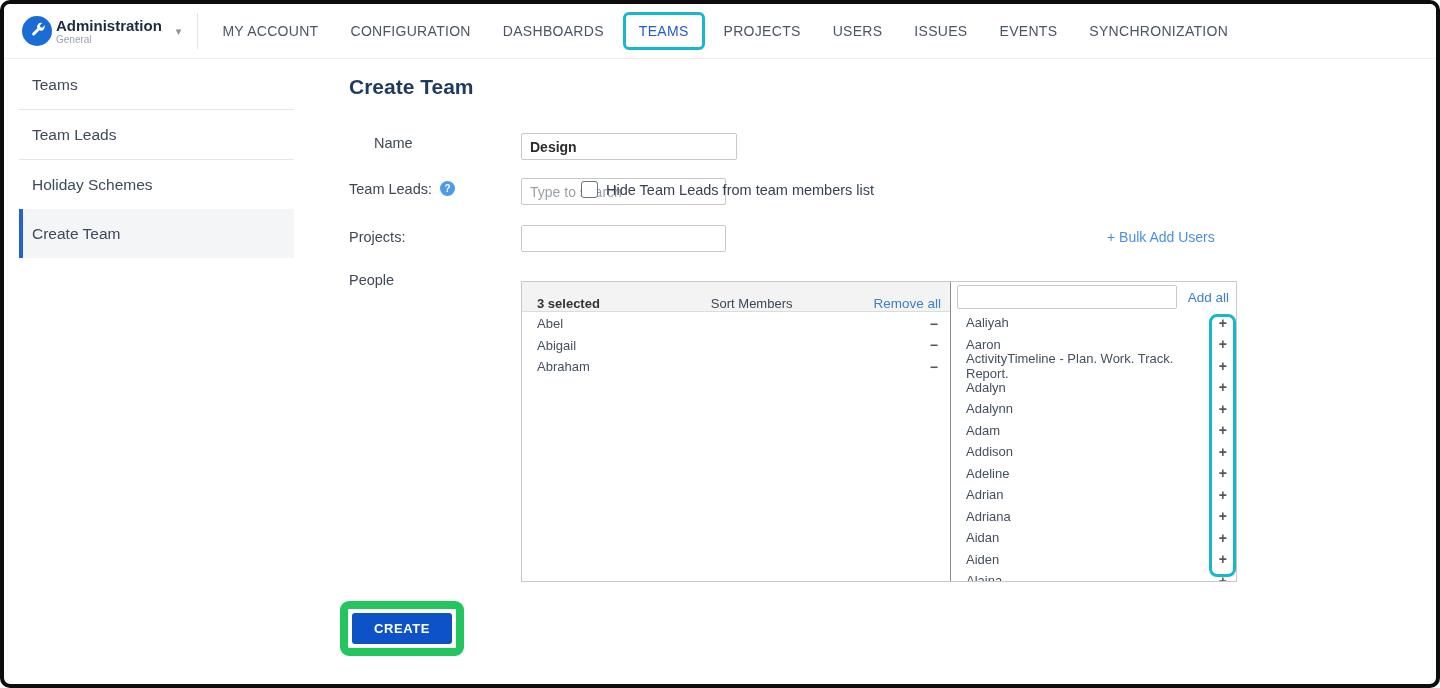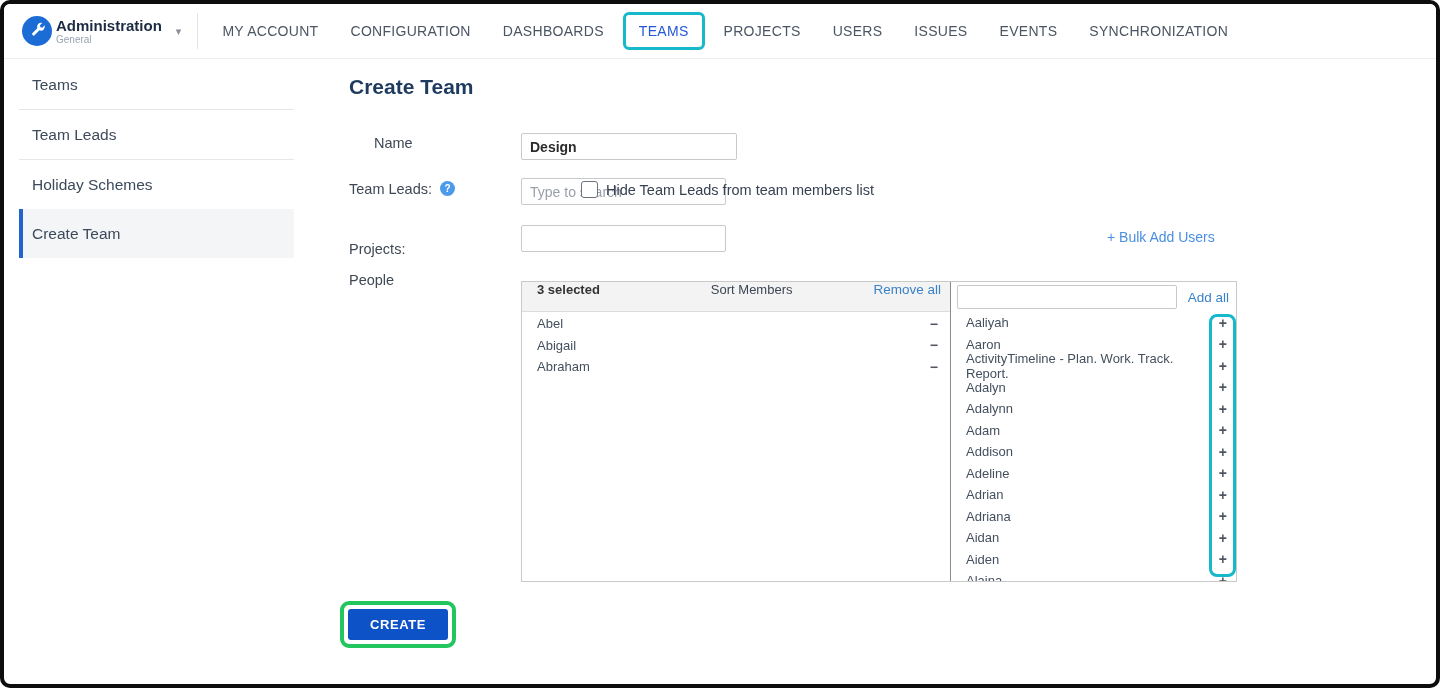--- a/index.html
+++ b/index.html
@@ -48,21 +48,21 @@
   .side-item.bordered { border-bottom:1px solid #e6e6e6; }
   .side-item.active {
     background:#f4f5f7; border-left:4px solid #2163cf; padding-left:9px;
   }
   
   .main { position:absolute; left:345px; top:56px; width:1095px; height:632px; }
   .page-title { position:absolute; left:0; top:15px; font-size:21px; font-weight:700; color:#1e3a5f; }
   .f-label { position:absolute; font-size:14.5px; color:#3f4854; }
   .lbl-name { left:13px; top:75px;margin-left:12px; }
   .lbl-leads { left:0; top:121px; }
-  .lbl-projects { left:0; top:169px;margin-top:12px; }
+  .lbl-projects { left:0; top:169px; }
   .lbl-people { left:0; top:212px; }
   .help-icon {
     display:inline-block; width:15px; height:15px; border-radius:50%;
     background:#4c9aea; color:#fff; font-size:10px; font-weight:bold;
     text-align:center; line-height:15px; vertical-align:2px; margin-left:4px; cursor:pointer;
   }
   .txt-input {
     position:absolute; border:1px solid #c9c9c9; border-radius:2px;
     font-family:"Liberation Sans", sans-serif; font-size:14px; color:#2b2b2b;
     padding:0 8px; outline:none; background:#fff;
@@ -83,21 +83,21 @@
   }
   
   .panel {
     position:absolute; left:172px; top:221px; width:716px; height:301px;
     border:1px solid #c9c9c9; background:#fff;
   }
   .panel-divider { position:absolute; left:428px; top:0; bottom:0; width:1px; background:#8c8c8c; }
   .ph-left {
     position:absolute; left:0; top:0; width:428px; height:30px;
     background:#f3f3f3; border-bottom:1px solid #dcdcdc;
-    display:flex; align-items:flex-start;
+    display:flex; align-items:flex-end;
   }
   .ph-count { margin-left:15px; font-size:13px; font-weight:bold; color:#333; }
   .ph-sort { flex:1; text-align:center; font-size:13px; color:#3c4654; cursor:pointer;padding-left:30px; }
   .ph-removeall { margin-right:9px; font-size:13.5px; color:#3b82c9; cursor:pointer; }
   .ph-right {
     position:absolute; left:429px; top:0; right:0; height:30px;
     background:#fff; display:flex; align-items:center;
   }
   .ph-search {
     margin-left:6px; width:220px; height:24px; border:1px solid #c9c9c9; border-radius:2px;
@@ -116,21 +116,21 @@
     margin-left:auto; font-weight:bold; color:#4f5660; font-size:14px;
     cursor:pointer; line-height:1;
   }
   .plus-highlight {
     position:absolute; right:0; top:32px; bottom:4px; width:27px;
     border:3px solid #16b8ca; border-radius:8px; pointer-events:none;
   }
   
   .create-wrap {
     position:absolute; left:-9px; top:541px;
-    border:4px solid #22c55e; border-radius:9px; padding:4px; background:#fff;
+    border:8px solid #22c55e; border-radius:9px; padding:4px; background:#fff;
     display:inline-block;
   }
   .create-btn {
     width:100px; height:31px; background:#0d53c7; color:#fff; border:none;
     border-radius:3px; font-family:"Liberation Sans", sans-serif;
     font-size:13px; font-weight:700; letter-spacing:0.6px; cursor:pointer;
   }
 </style>
 </head>
 <body>

